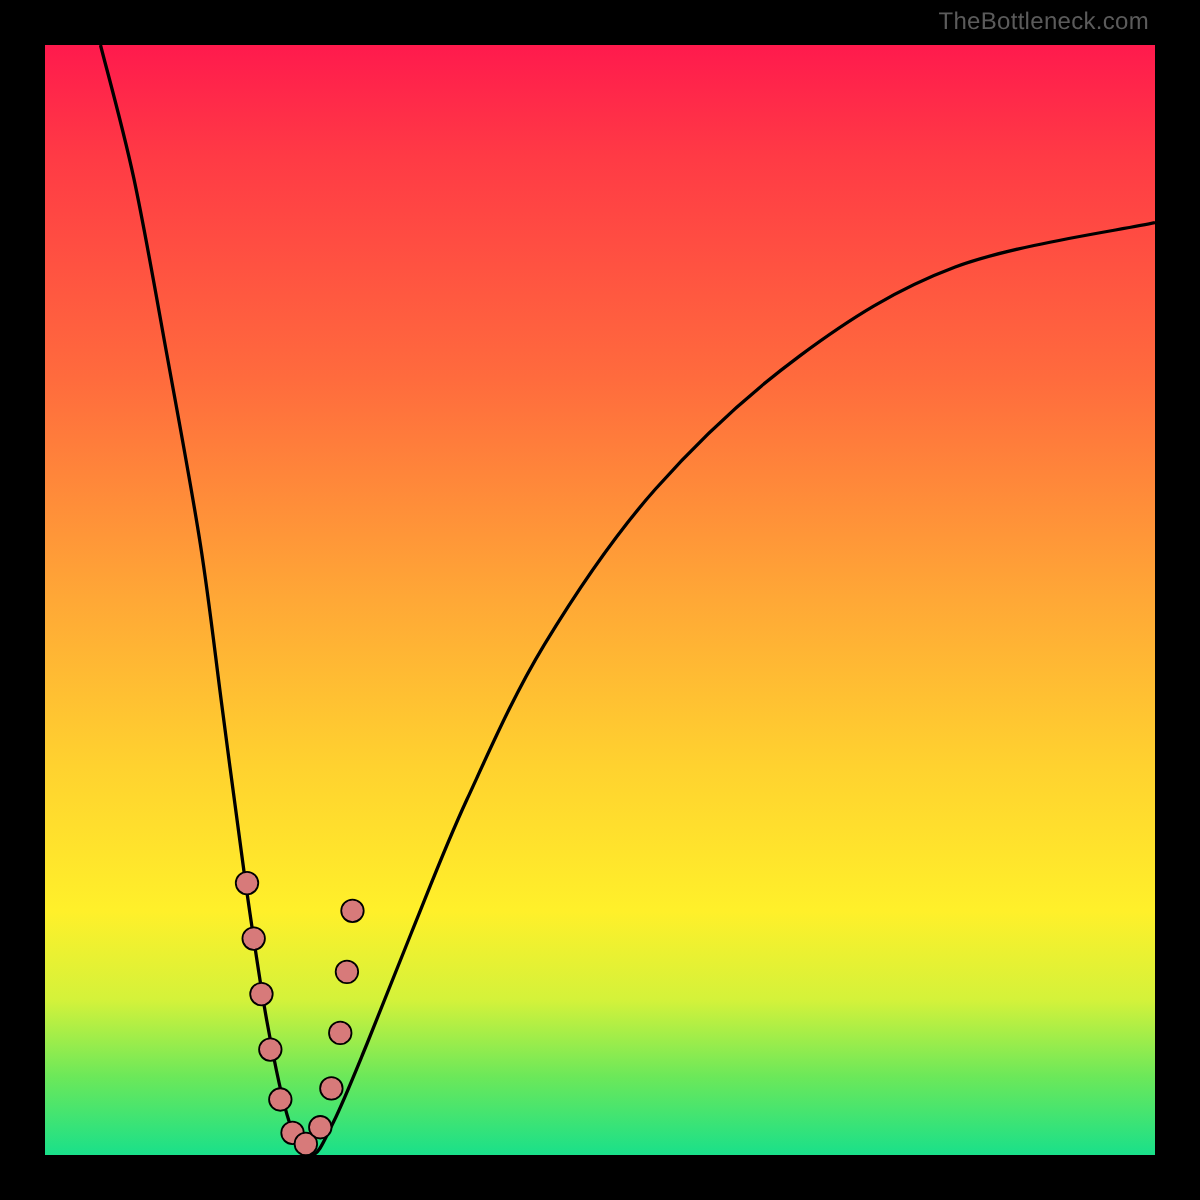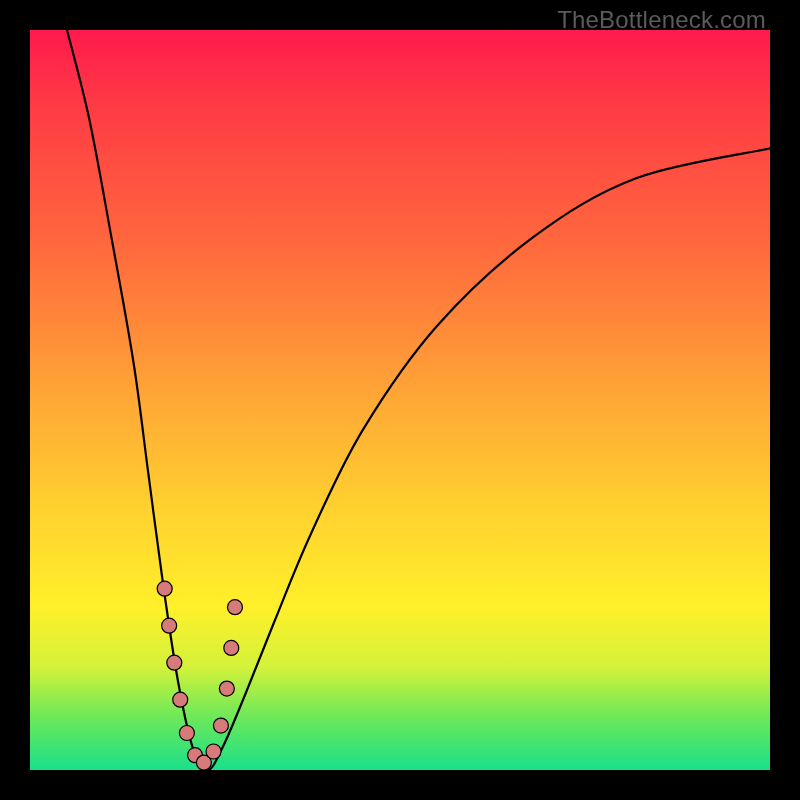--- a/index.html
+++ b/index.html
@@ -36,21 +36,21 @@
       #d4f23a 86%,
       #6be85a 93%,
       #19e08a 100%
     );
   }
   .watermark {
     position: absolute;
     top: 6px;
     right: 34px;
     color: #5b5b5b;
-    font-size: 24px;
+    font-size: 16px;
     font-weight: 500;
     letter-spacing: 0.2px;
   }
   svg.curve {
     position: absolute;
     top: 0; left: 0;
     width: 740px;
     height: 740px;
   }
   .curve path {

